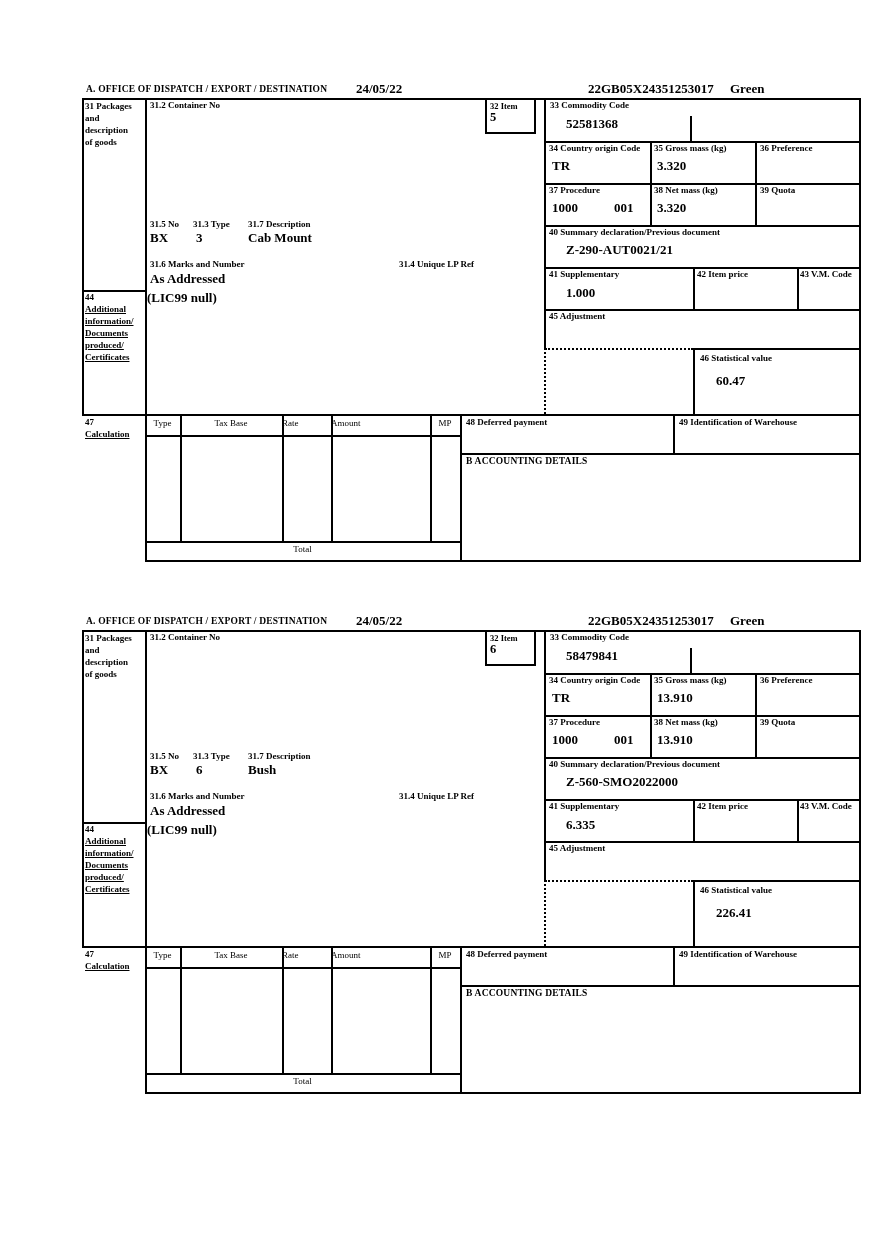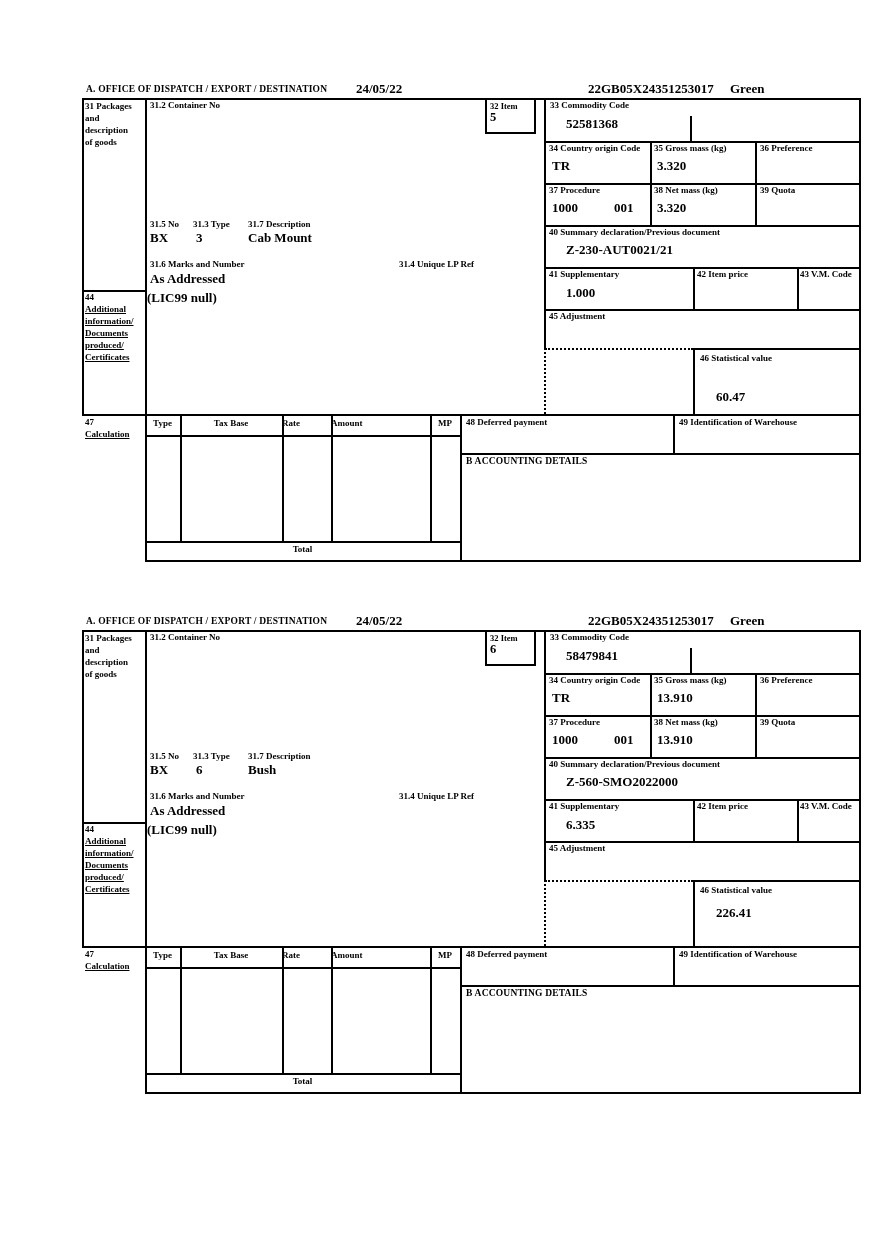--- a/index.html
+++ b/index.html
@@ -15,21 +15,21 @@
   .hdr{font-size:13px;font-weight:bold;}
   .big-lbl{font-size:9.5px;font-weight:bold;letter-spacing:.2px;}
   .u{text-decoration:underline;}
   .hl{position:absolute;height:2px;background:#000;}
   .vl{position:absolute;width:2px;background:#000;}
   .hd{position:absolute;height:0;border-top:2px dotted #000;}
   .vd{position:absolute;width:0;border-left:2px dotted #000;}
   .box32{position:absolute;left:485px;top:16px;width:47px;height:32px;border:2px solid #000;}
   .box32 .il{position:absolute;left:3px;top:1px;}
   .box32 .iv{position:absolute;left:3px;top:10px;font-size:12.5px;font-weight:bold;}
-  .col{position:absolute;font-size:9px;font-weight:bold;line-height:1.05;}
+  .col{position:absolute;font-size:9px;font-weight:normal;line-height:1.05;}
   .center{text-align:center;}
   .right{}
 </style>
 </head>
 <body>
 
 <div id="page">
   <div id="sections">
   <div class="section">
 
@@ -93,30 +93,30 @@
     <span class="t lbl" style="left:760px;top:62px">36 Preference</span>
 
     <span class="t lbl" style="left:549px;top:104px">37 Procedure</span>
     <span class="t val" style="left:552px;top:119px">1000</span>
     <span class="t val" style="left:614px;top:119px">001</span>
     <span class="t lbl" style="left:654px;top:104px">38 Net mass (kg)</span>
     <span class="t val" style="left:657px;top:119px">3.320</span>
     <span class="t lbl" style="left:760px;top:104px">39 Quota</span>
 
     <span class="t lbl" style="left:549px;top:146px">40 Summary declaration/Previous document</span>
-    <span class="t val" style="left:566px;top:161px">Z-230-AUT0021/21</span>
+    <span class="t val" style="left:566px;top:161px">Z-290-AUT0021/21</span>
 
     <span class="t lbl" style="left:549px;top:188px">41 Supplementary</span>
     <span class="t val" style="left:566px;top:204px">1.000</span>
     <span class="t lbl" style="left:697px;top:188px">42 Item price</span>
     <span class="t lbl" style="left:800px;top:188px">43 V.M. Code</span>
 
     <span class="t lbl" style="left:549px;top:230px">45 Adjustment</span>
     <span class="t lbl" style="left:700px;top:272px">46 Statistical value</span>
-    <span class="t val" style="left:716px;top:308px">60.47</span>
+    <span class="t val" style="left:716px;top:292px">60.47</span>
 
     <span class="t lbl" style="left:150px;top:138px">31.5 No</span>
     <span class="t lbl" style="left:193px;top:138px">31.3 Type</span>
     <span class="t lbl" style="left:248px;top:138px">31.7 Description</span>
     <span class="t val" style="left:150px;top:149px">BX</span>
     <span class="t val" style="left:196px;top:149px">3</span>
     <span class="t val" style="left:248px;top:149px">Cab Mount</span>
 
     <span class="t lbl" style="left:150px;top:178px">31.6 Marks and Number</span>
     <span class="t lbl" style="left:399px;top:178px">31.4 Unique LP Ref</span>

